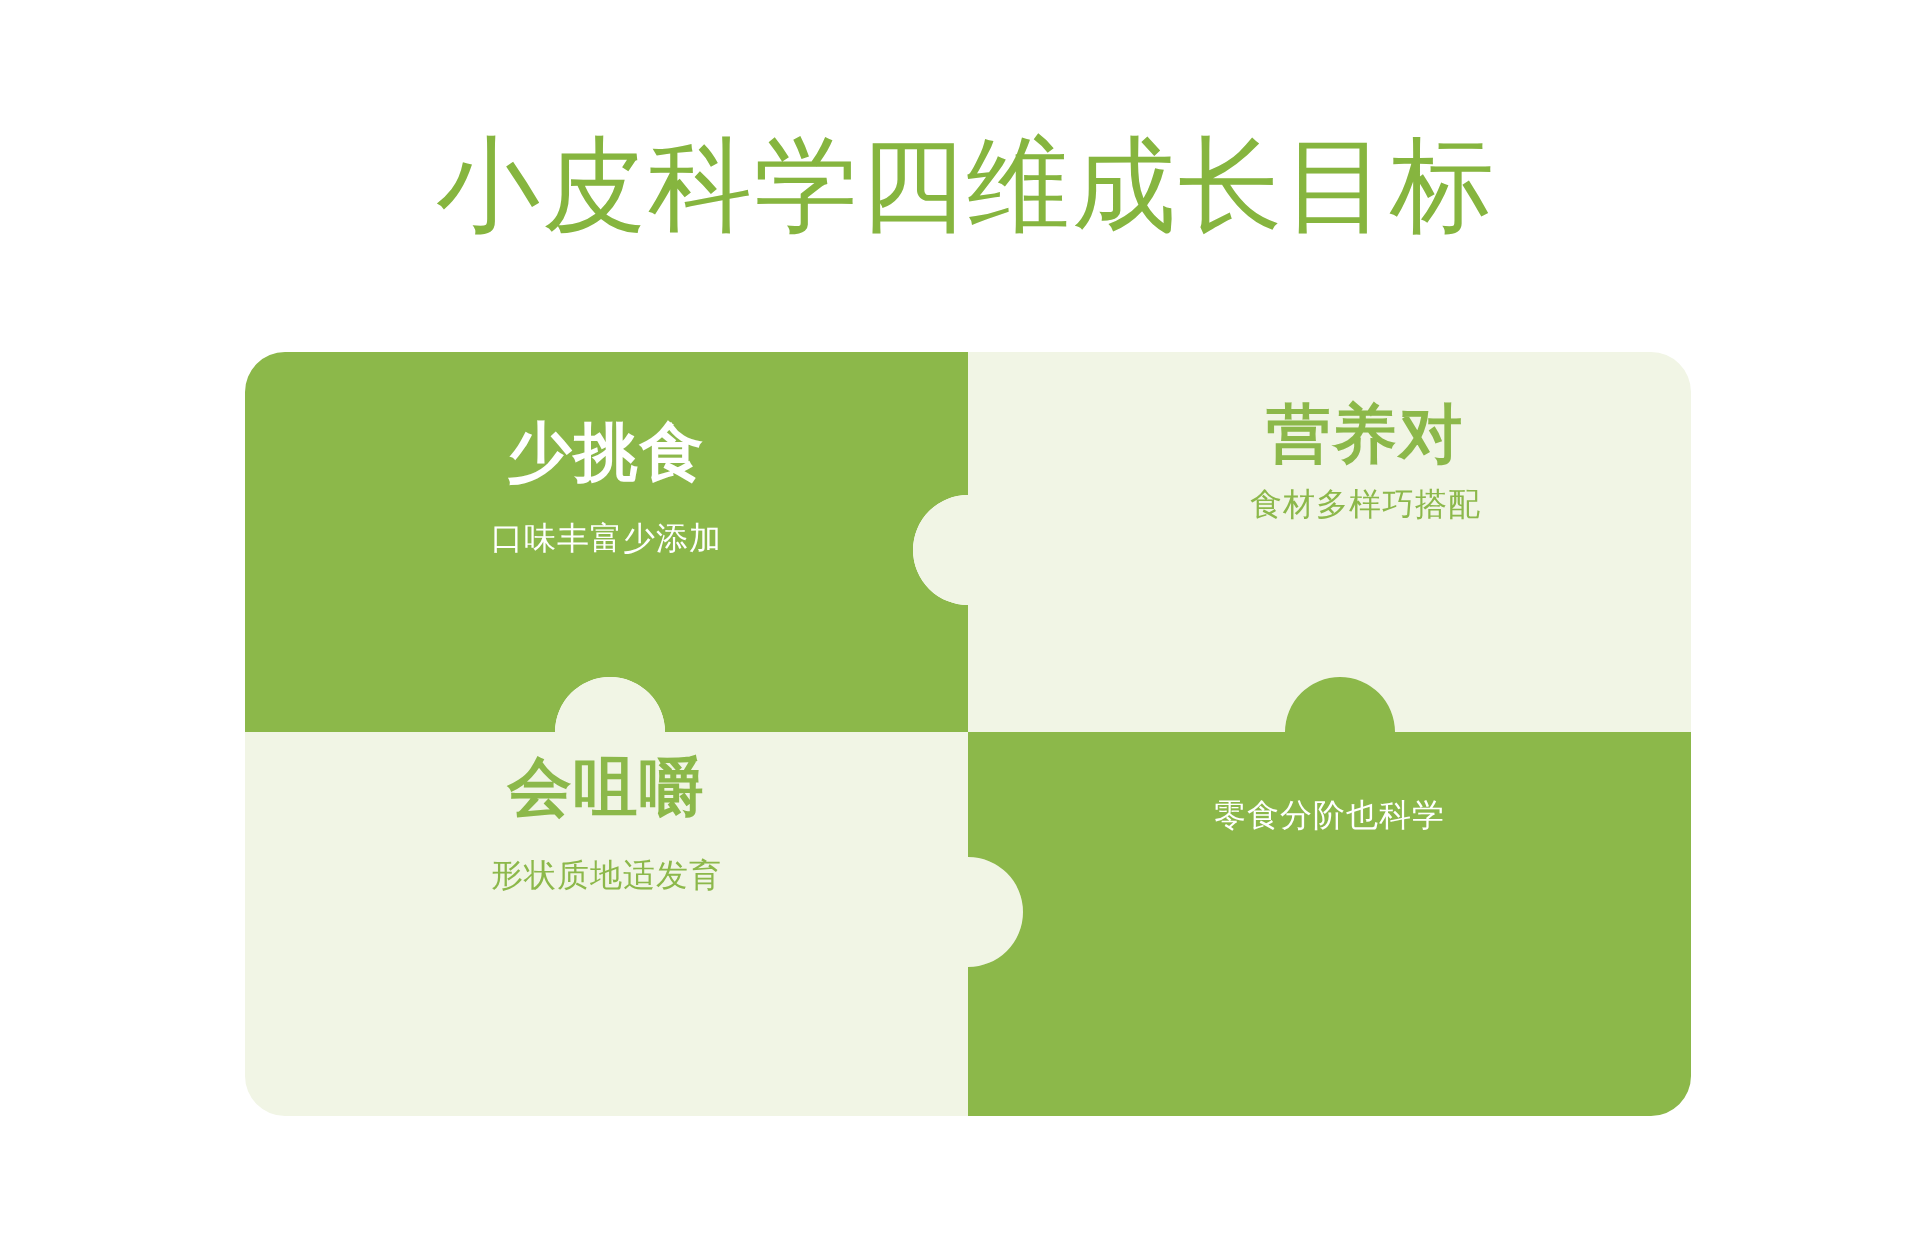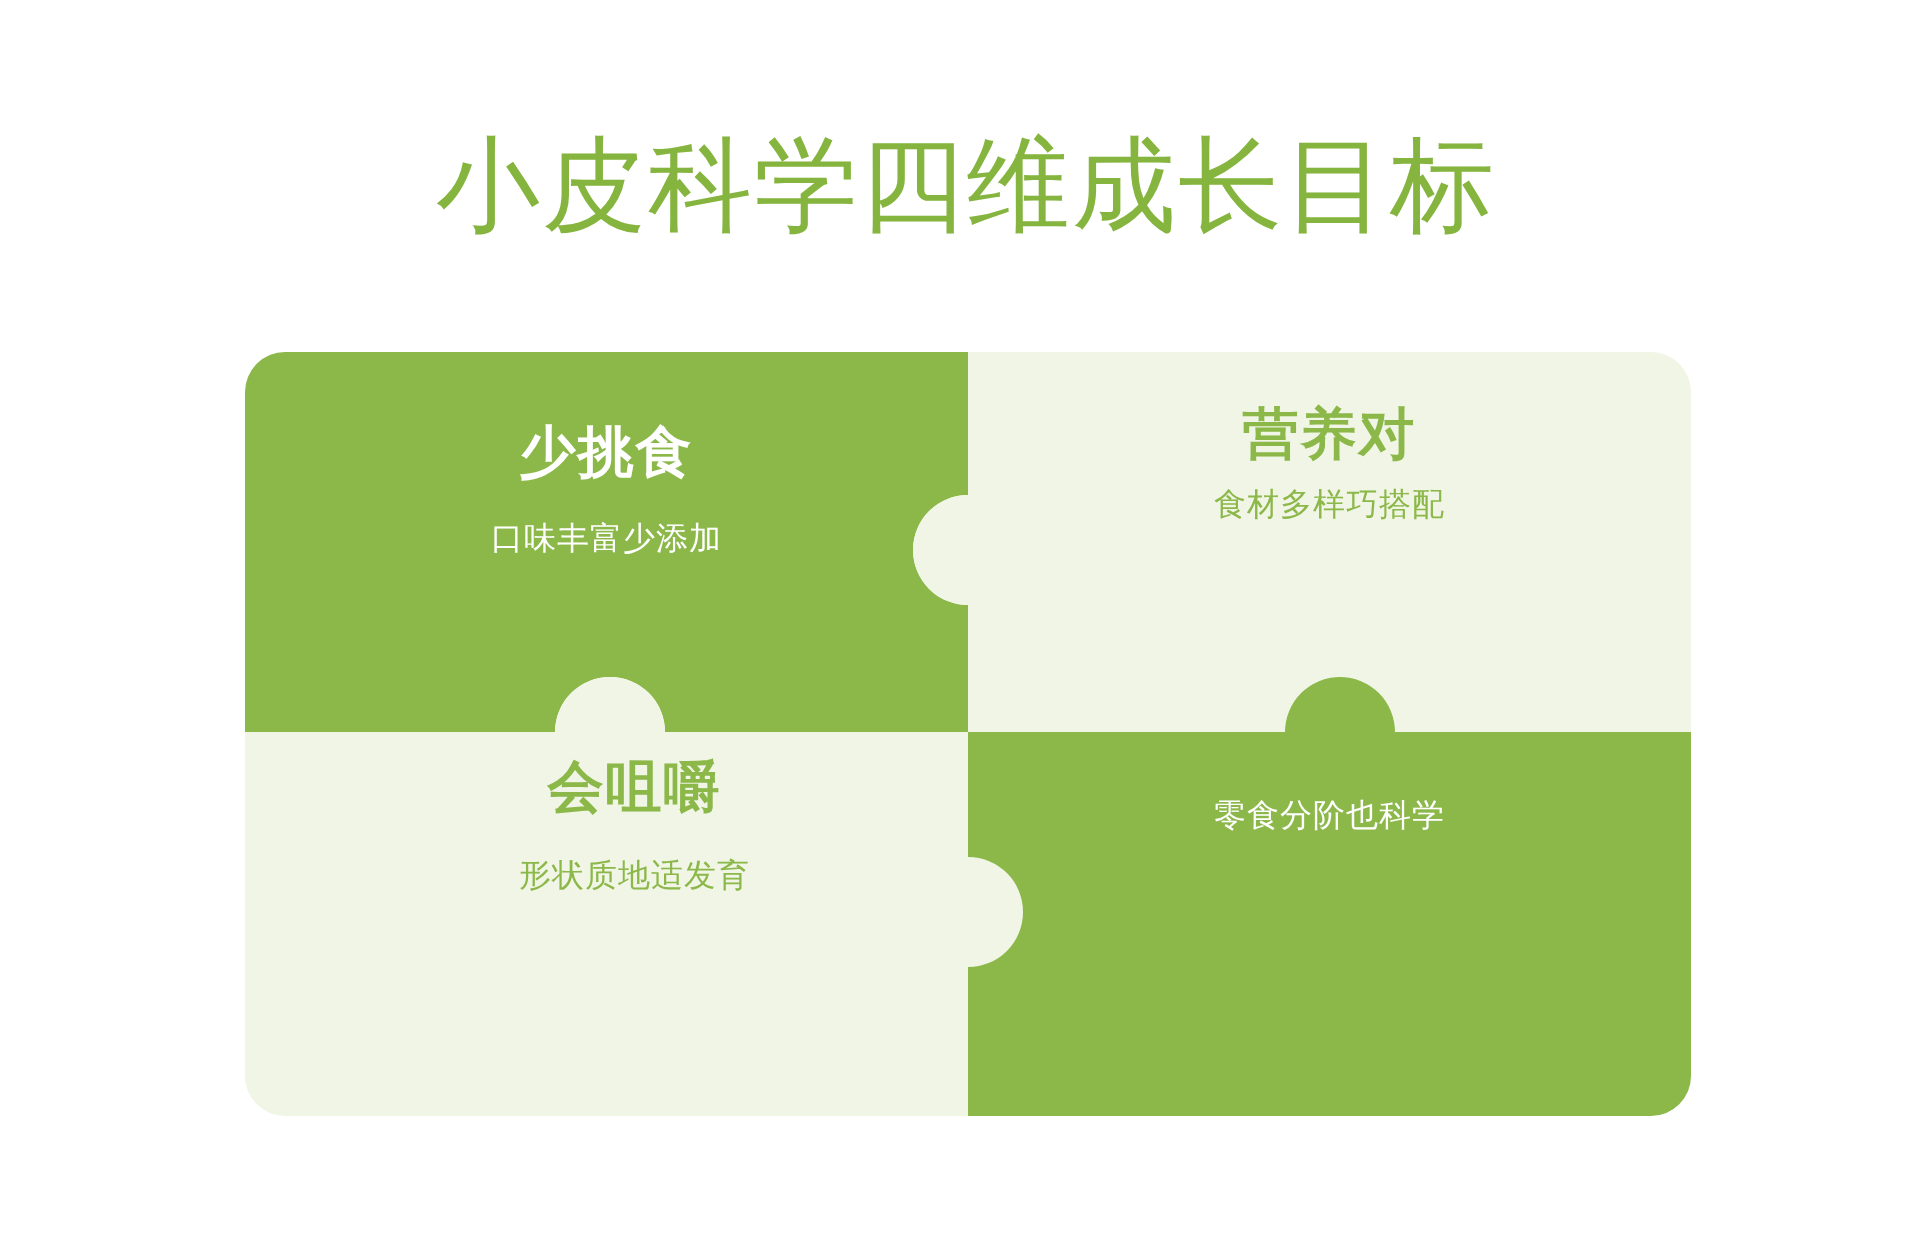--- a/index.html
+++ b/index.html
@@ -49,38 +49,38 @@
     height: 764px;
     display: block;
   }
   .quad-text {
     position: absolute;
     text-align: center;
     white-space: nowrap;
     pointer-events: none;
   }
   .quad-title {
-    font-size: 56px;
+    font-size: 64px;
     line-height: 80px;
     font-weight: 700;
     letter-spacing: 2px;
   }
   .quad-sub {
     font-size: 32px;
     line-height: 52px;
     font-weight: 400;
     letter-spacing: 1px;
   }
   .on-green { color: #ffffff; }
   .on-cream { color: #8cb84a; }
 
   
   #quad-0-text { left: 0px;   top: 60px;  width: 723px; }
-  #quad-1-text { left: 723px; top: 42px;  width: 723px; }
-  #quad-2-text { left: 0px;   top: 395px; width: 723px; padding-left: 28px; }
+  #quad-1-text { left: 723px; top: 42px;  width: 723px; padding-left: 36px; }
+  #quad-2-text { left: 0px;   top: 395px; width: 723px; }
   #quad-3-text { left: 723px; top: 415px; width: 723px; }
 
   #quad-0-text .quad-sub { margin-top: 20px; }
   #quad-1-text .quad-sub { margin-top: 4px; }
   #quad-2-text .quad-sub { margin-top: 22px; }
   #quad-3-text .quad-sub { margin-top: 22px; text-align: center; }
 </style>
 </head>
 <body>
 

